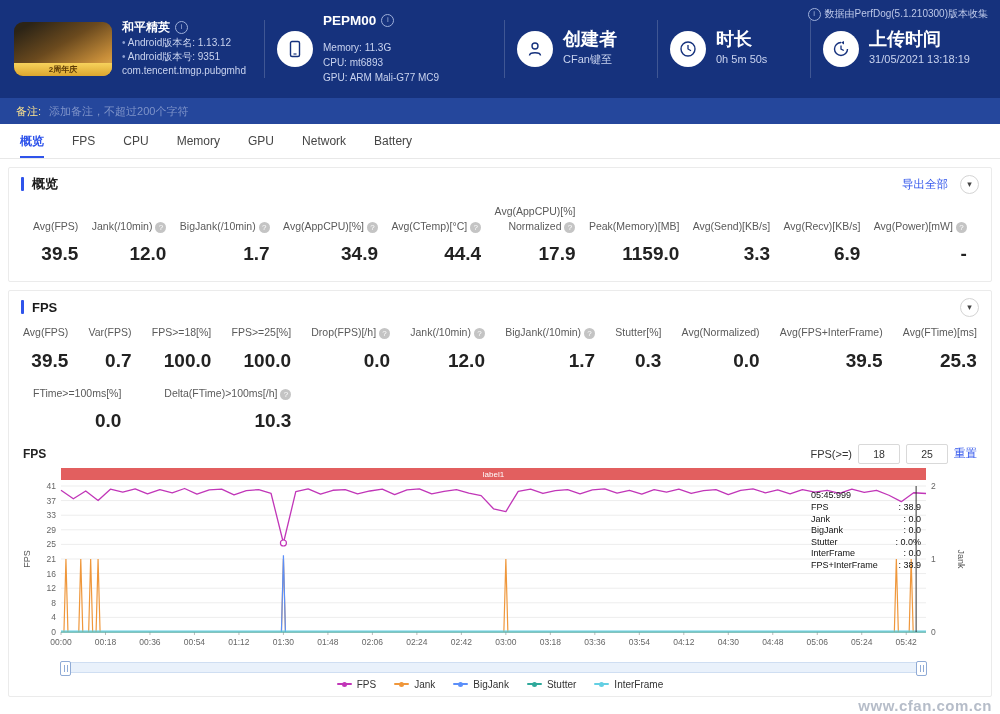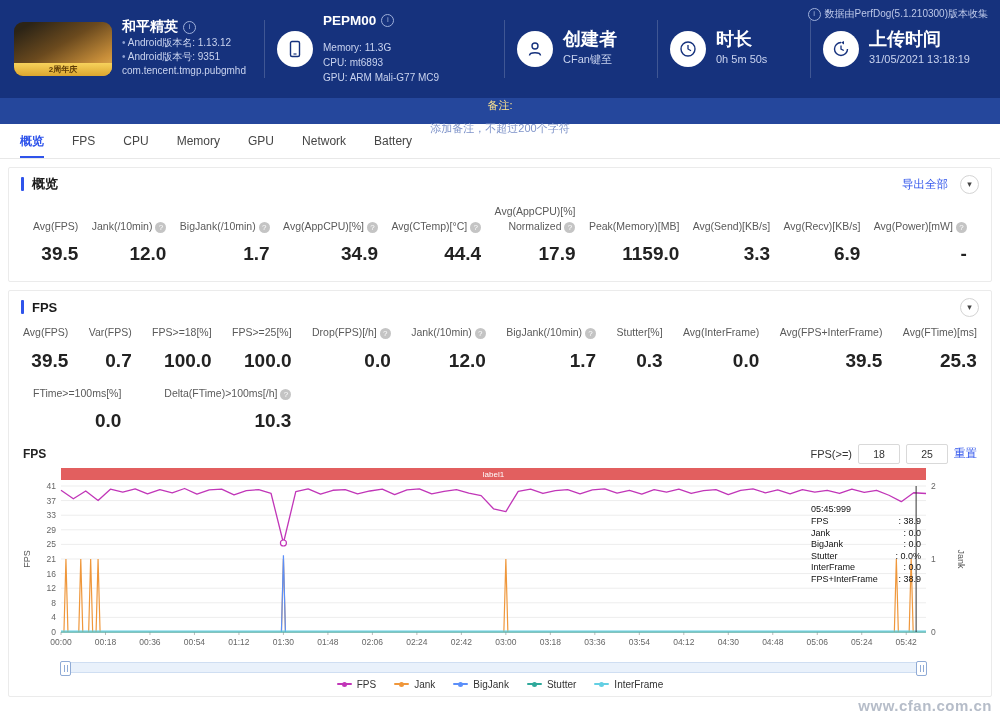--- a/index.html
+++ b/index.html
@@ -15,32 +15,32 @@
   .app-group{flex:0 0 238px;}
   .device-group{flex:0 0 215px;}
   .creator-group{flex:0 0 128px;}
   .duration-group{flex:0 0 128px;}
   .upload-group{flex:1;}
   .hsep{width:1px;height:58px;background:rgba(255,255,255,.18);margin:0 12px;flex:none;}
   .app-icon{width:54px;height:54px;border-radius:9px;background:linear-gradient(150deg,#2c2416 10%,#6b4a1e 45%,#c98f3a 80%,#e8b85a);position:relative;overflow:hidden;flex:none;padding-left:44px;}
   .app-badge{position:absolute;left:0;bottom:0;right:0;height:13px;background:linear-gradient(#f7d25c,#dca62e);color:#5c3a06;font-size:8px;line-height:13px;text-align:center;font-weight:bold;}
   .app-text{font-size:10px;color:#c9d3ef;line-height:14px;}
   .app-name-row{display:flex;align-items:center;gap:5px;margin-bottom:2px;}
-  .app-name{font-size:14px;font-weight:bold;color:#fff;font-family:Liberation Serif, serif;}
+  .app-name{font-size:12px;font-weight:bold;color:#fff;}
   .dot::before{content:"• ";color:#8fa0d0;}
   .hicon{width:36px;height:36px;border-radius:50%;background:#fff;display:flex;align-items:center;justify-content:center;flex:none;}
   .htext{line-height:15px;}
   .hname-row{display:flex;gap:5px;align-items:center;margin-bottom:12px;}
   .hname{font-size:13.5px;font-weight:bold;}
   .hline{font-size:10px;color:#c9d3ef;}
   .hlabel{font-size:18px;font-weight:bold;margin-bottom:5px;}
   .hvalue{font-size:11px;color:#c9d3ef;}
 
   
-  .note-bar{height:26px;background:#25479c;display:flex;align-items:center;padding:0 16px;gap:8px;flex-direction:column;}
+  .note-bar{height:26px;background:#25479c;display:flex;align-items:center;padding:0 16px;gap:8px;}
   .note-label{font-size:11px;color:#ffe58f;}
   .note-placeholder{font-size:11px;color:#7e93c9;}
 
   
   .tabs{display:flex;gap:28px;align-items:stretch;height:34px;background:#fff;border-bottom:1px solid #e8e8e8;padding:0 20px;}
   .tab{display:flex;align-items:center;font-size:12px;color:#454545;cursor:pointer;position:relative;}
   .tab.active{color:#2f54eb;font-weight:bold;}
   .tab.active::after{content:"";position:absolute;left:0;right:0;bottom:0;height:2px;background:#2f54eb;}
 
   
@@ -65,21 +65,21 @@
 
   
   .chart-block{padding:0 12px 6px;}
   .chart-head{display:flex;align-items:center;margin:0 2px 4px;}
   .chart-title{font-size:12px;font-weight:bold;color:#222;}
   .chart-controls{margin-left:auto;display:flex;align-items:center;gap:6px;}
   .ctrl-label{font-size:11px;color:#333;}
   .thr{width:36px;height:16px;border:1px solid #d9d9d9;border-radius:2px;font-size:10.5px;text-align:center;color:#333;font-family:inherit;box-sizing:content-box;}
   .chart-wrap{position:relative;}
   svg text{font-family:"Liberation Sans","DejaVu Sans",sans-serif;}
-  .tooltip{position:absolute;right:58px;top:36px;width:110px;font-size:9px;line-height:11.5px;color:#111;}
+  .tooltip{position:absolute;right:58px;top:22px;width:110px;font-size:9px;line-height:11.5px;color:#111;}
   .t-time{margin-bottom:1px;}
   .t-row{display:flex;justify-content:space-between;}
   .dz{position:relative;height:11px;width:865px;margin:4px 0 0 40px;background:#e9f1fb;border:1px solid #cfdef2;border-radius:2px;box-sizing:border-box;cursor:pointer;}
   .dz-handle{position:absolute;top:-2px;width:9px;height:13px;background:#fff;border:1px solid #90abd6;border-radius:2px;cursor:ew-resize;}
   .dz-handle.left{left:-2px;}
   .dz-handle.right{right:-2px;}
   .dz-handle::before{content:"";position:absolute;left:2.5px;top:3px;bottom:3px;width:1px;background:#90abd6;}
   .dz-handle::after{content:"";position:absolute;right:2.5px;top:3px;bottom:3px;width:1px;background:#90abd6;}
   .legend{display:flex;justify-content:center;align-items:center;gap:18px;margin-top:6px;}
   .lg-item{display:flex;align-items:center;gap:5px;cursor:pointer;}
@@ -321,21 +321,21 @@
           <div class="m-value">1.7</div>
         </div>
         <div class="metric">
           <div class="m-label">
             <div>Stutter[%]</div>
           </div>
           <div class="m-value">0.3</div>
         </div>
         <div class="metric">
           <div class="m-label">
-            <div>Avg(InterFrame)</div>
+            <div>Avg(Normalized)</div>
           </div>
           <div class="m-value">0.0</div>
         </div>
         <div class="metric">
           <div class="m-label">
             <div>Avg(FPS+InterFrame)</div>
           </div>
           <div class="m-value">39.5</div>
         </div>
         <div class="metric">

